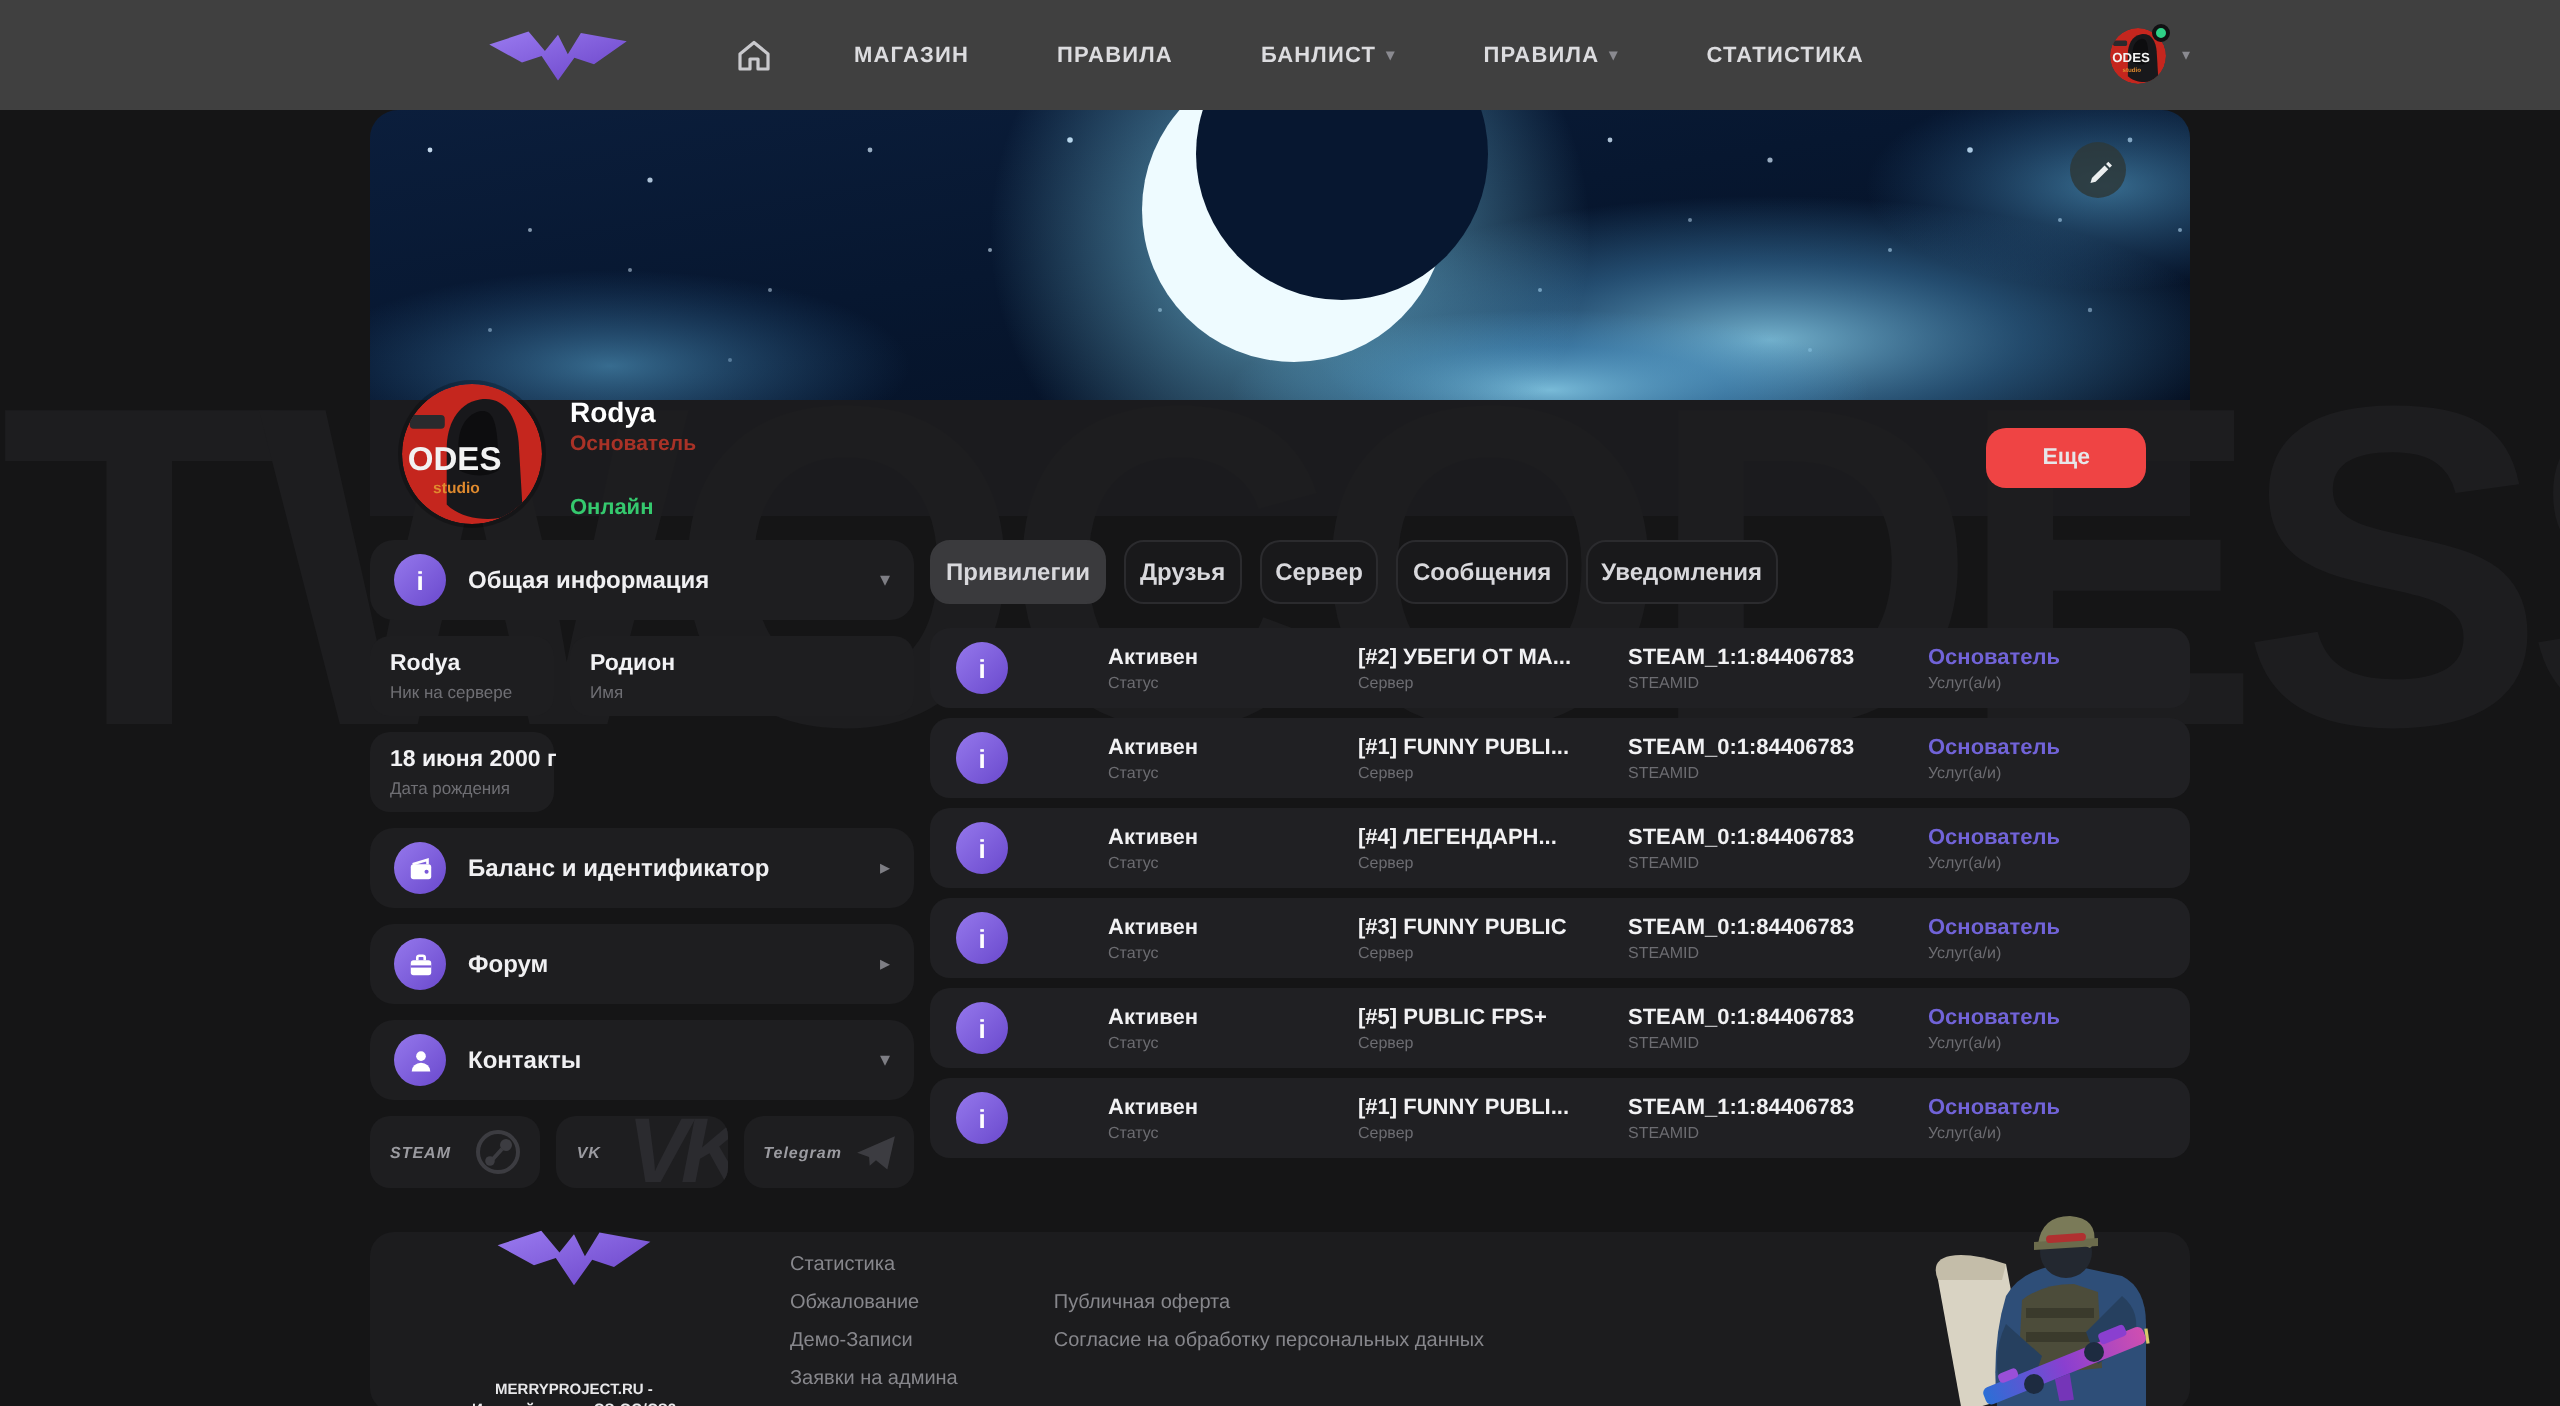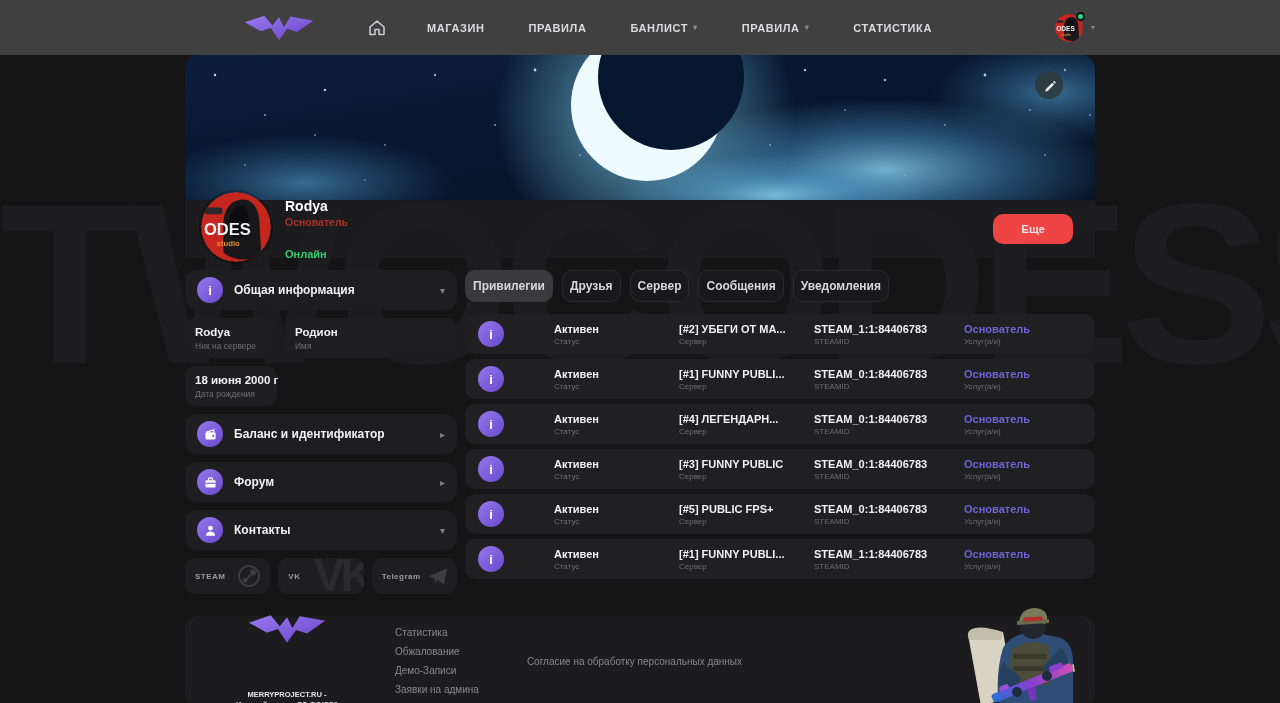--- a/index.html
+++ b/index.html
@@ -62,21 +62,21 @@
   .side-chev { margin-left:auto; color:#7e7e84; font-size:10px; }
 
   .info-grid { display:grid; grid-template-columns:92px 1fr; gap:8px; }
   .info-card { background:#1e1e20; border-radius:10px; padding:8px 10px 7px; cursor:default; }
   .info-val { font-size:11.5px; font-weight:700; color:#f2f2f4; white-space:nowrap; }
   .info-lab { font-size:8.5px; color:#6f6f74; margin-top:3px; white-space:nowrap; }
 
   .contacts-row { display:flex; gap:8px; }
   .contact-btn { flex:1; height:36px; background:#1e1e20; border-radius:10px;
     display:flex; align-items:center; padding:0 8px 0 10px; cursor:pointer;
-    position:relative; overflow:hidden; }
+    position:relative; overflow:hidden;font-style:italic; }
   .contact-lab { font-size:8px; font-weight:700; letter-spacing:.5px; color:#9b9ba0; z-index:1; }
   .contact-ico { margin-left:auto; opacity:.75; }
   .vk-big { position:absolute; right:-6px; top:-10px; font-size:46px; font-weight:800;
     color:#2b2b2f; letter-spacing:-4px; }
 
   
   .rightcol { flex:1; }
   .tabs { display:flex; gap:9px; }
   .tab { height:32px; display:flex; align-items:center; padding:0 7px;
     border-radius:10px; font-size:12px; font-weight:700; color:#d8d8dc;
@@ -513,20 +513,21 @@
         <div>Игровой проект CS:GO/CS2</div>
       </div>
     </div>
     <div class="f-col f-col1">
       <div>Статистика</div>
       <div>Обжалование</div>
       <div>Демо-Записи</div>
       <div>Заявки на админа</div>
     </div>
     <div class="f-col f-col2">
+      <div>Публичная оферта</div>
       <div>Согласие на обработку персональных данных</div>
     </div>
     <svg class="f-char" viewBox="0 0 150 104">
       <defs>
         <linearGradient id="rifle" x1="0" y1="0" x2="1" y2="0">
           <stop offset="0" stop-color="#2b6fd6"></stop>
             <stop offset="0.5" stop-color="#8a3fd0"></stop>
             <stop offset="1" stop-color="#d04fb0"></stop>
         </linearGradient>
       </defs>

